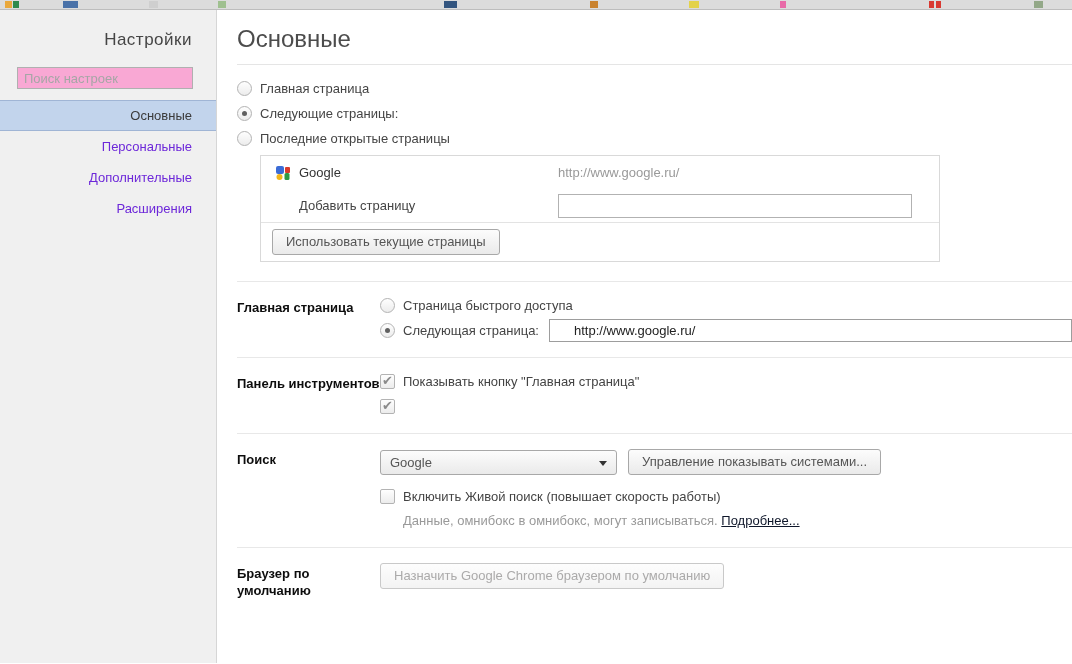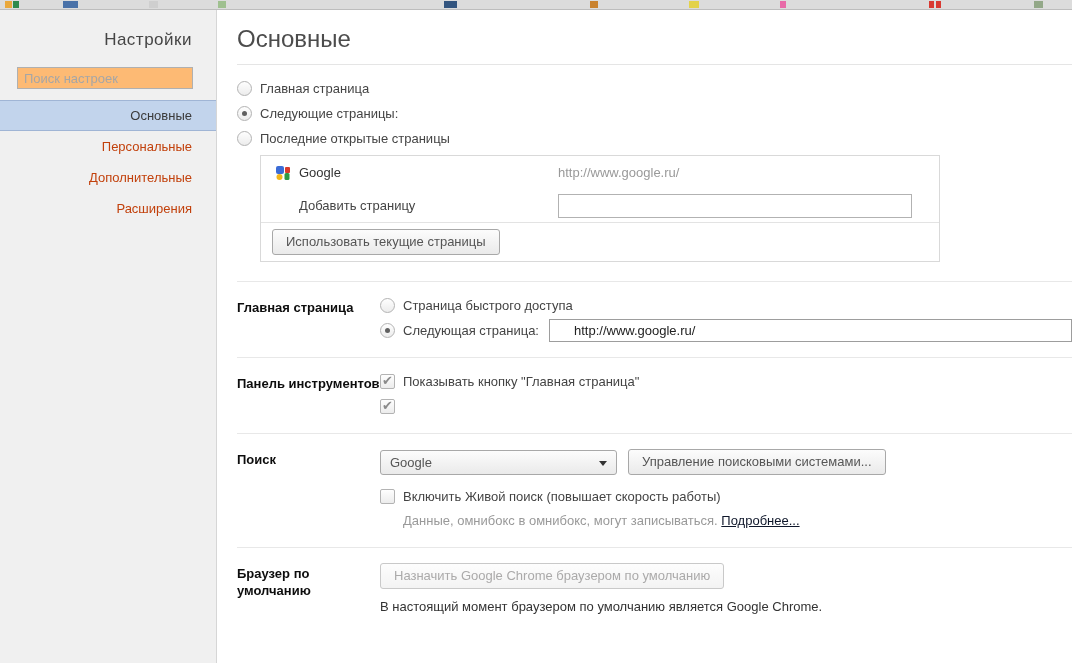--- a/index.html
+++ b/index.html
@@ -10,24 +10,24 @@
   }
   
   .topbar { position:relative; height:10px; background:#dcdcdc; border-bottom:1px solid #bdbdbd; }
   .favicon-sliver { position:absolute; bottom:1px; height:7px; display:inline-block; }
 
   .layout { display:flex; height:653px; }
 
   
   .sidebar { width:217px; flex-shrink:0; background:#f0f0f0; border-right:1px solid #d6d6d6; }
   .sidebar-title { font-size:17px; font-weight:normal; color:#454545; text-align:right; margin:20px 24px 0 0; letter-spacing:0.5px; }
-  .search-input { display:block; width:176px; height:22px; margin:17px 0 0 17px; border:1px solid #b0b0b0; background:#fdba74; padding:0 6px; font-size:13px; font-family:inherit; color:#333; }
+  .search-input { display:block; width:176px; height:22px; margin:17px 0 0 17px; border:1px solid #b0b0b0; background:#f9a8d4; padding:0 6px; font-size:13px; font-family:inherit; color:#333; }
   .search-input::placeholder { color:#a6a6a6; }
   .nav { margin-top:11px; }
-  .nav-item { height:31px; line-height:31px; text-align:right; padding-right:24px; color:#c2410c; cursor:pointer; }
+  .nav-item { height:31px; line-height:31px; text-align:right; padding-right:24px; color:#6d28d9; cursor:pointer; }
   .nav-item.selected { background:#c2d4ec; border-top:1px solid #a0b5d5; border-bottom:1px solid #a0b5d5; height:31px; line-height:29px; color:#3a3a3a; }
 
   
   .main { flex:1; background:#fff; padding-left:20px; overflow:hidden; }
   .page-title { font-size:24px; font-weight:normal; color:#4c4c4c; margin-top:15px; }
   .title-rule { border:none; border-top:1px solid #e5e5e5; margin-top:11px; }
 
   .section { display:flex; border-bottom:1px solid #e8e8e8; padding:15px 0 19px 0; }
   .section.last { border-bottom:none; }
   .sec-label { width:143px; flex-shrink:0; font-weight:bold; color:#0d0d0d; line-height:17px; padding-top:2px; }
@@ -172,35 +172,34 @@
     </div>
 
     <div class="section">
       <div class="sec-label">Поиск</div>
       <div class="sec-body">
         <div class="search-controls">
           <div class="select">
             <span>Google</span>
             <span class="select-arrow"></span>
           </div>
-          <button class="btn">Управление поисковыми системами...</button>
+          <button class="btn">Управление показывать системами...</button>
         </div>
         <div class="opt-row">
           <span class="checkbox"></span>
           <span class="opt-label">Включить Живой поиск (повышает скорость работы)</span>
         </div>
         <div class="note-row">
           <span>Данные, омнибокс в омнибокс, могут записываться.</span>
           <a>Подробнее...</a>
         </div>
       </div>
     </div>
 
     <div class="section last">
       <div class="sec-label">Браузер по умолчанию</div>
       <div class="sec-body">
         <button class="btn disabled" disabled="">Назначить Google Chrome браузером по умолчанию</button>
-        <div class="status-text">В настоящий момент браузером по умолчанию является Google Chrome.</div>
       </div>
     </div>
 
   </div>
 </div>
 
 </body></html>

